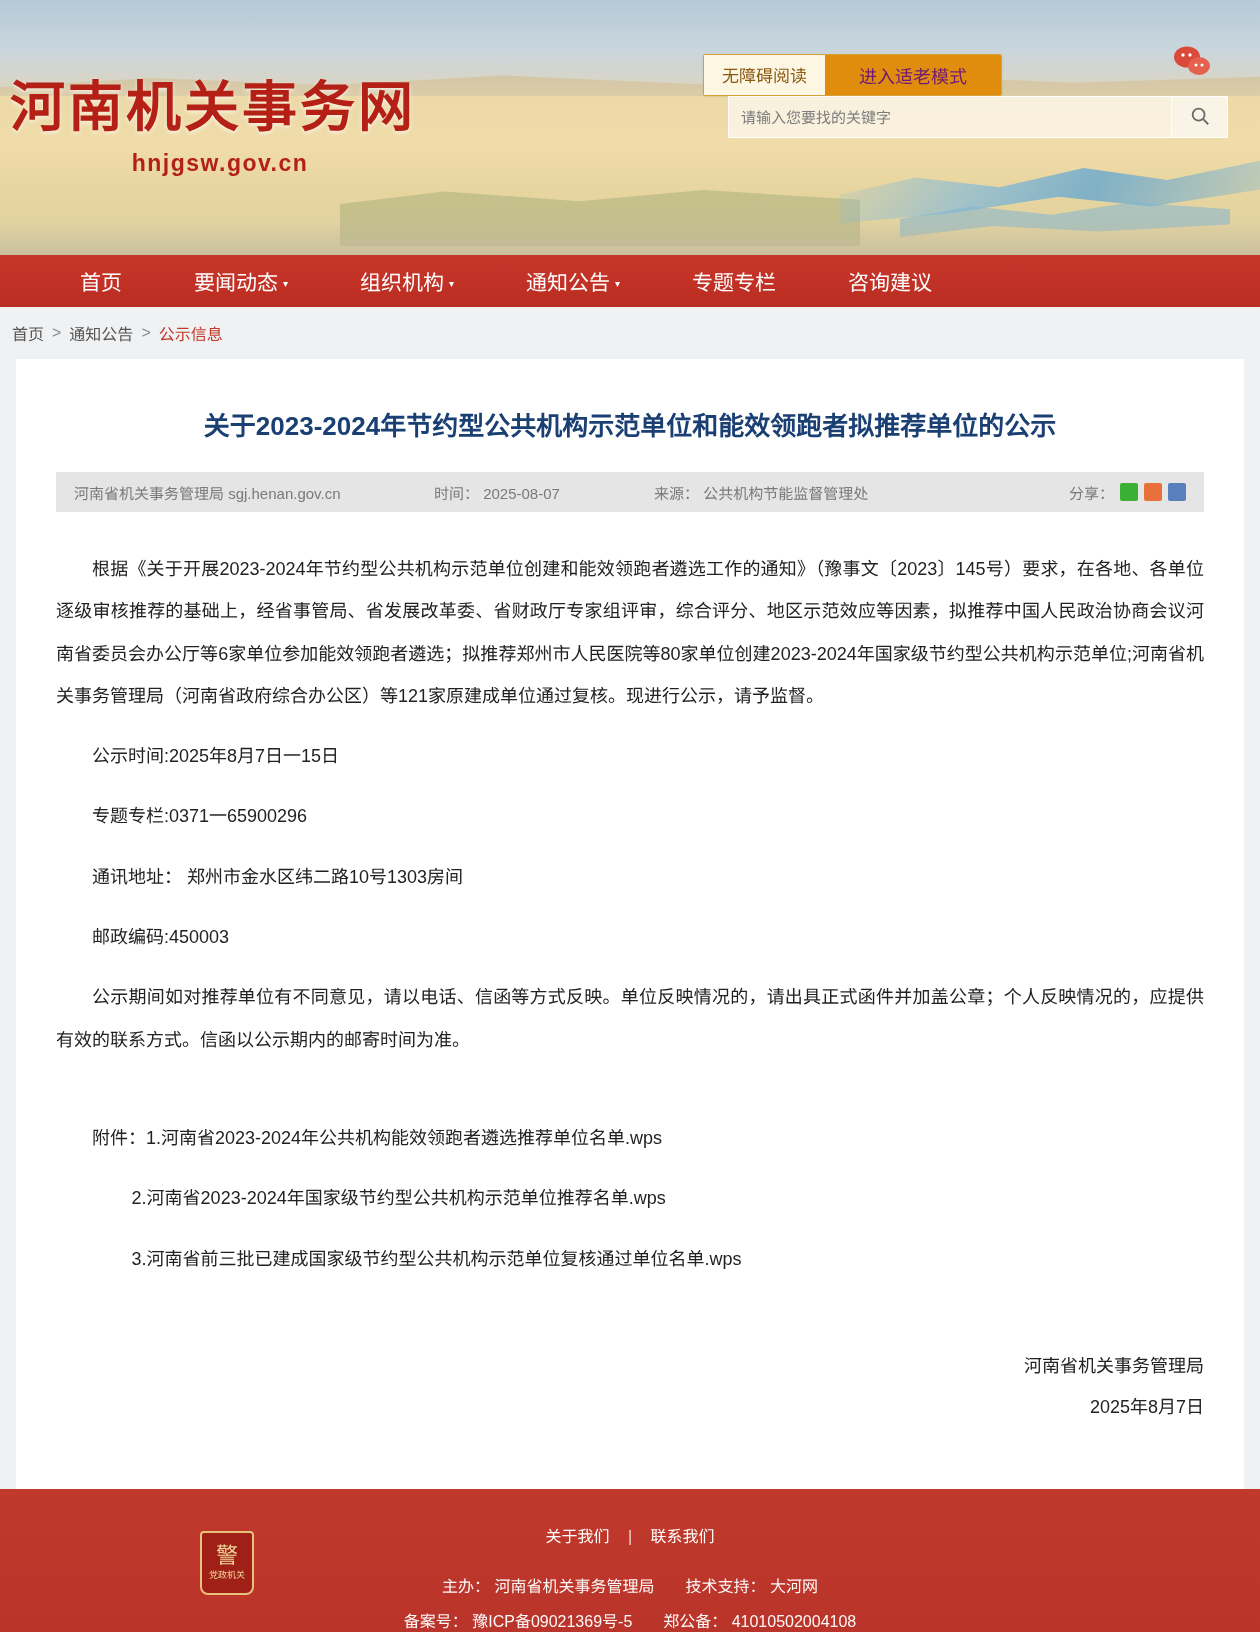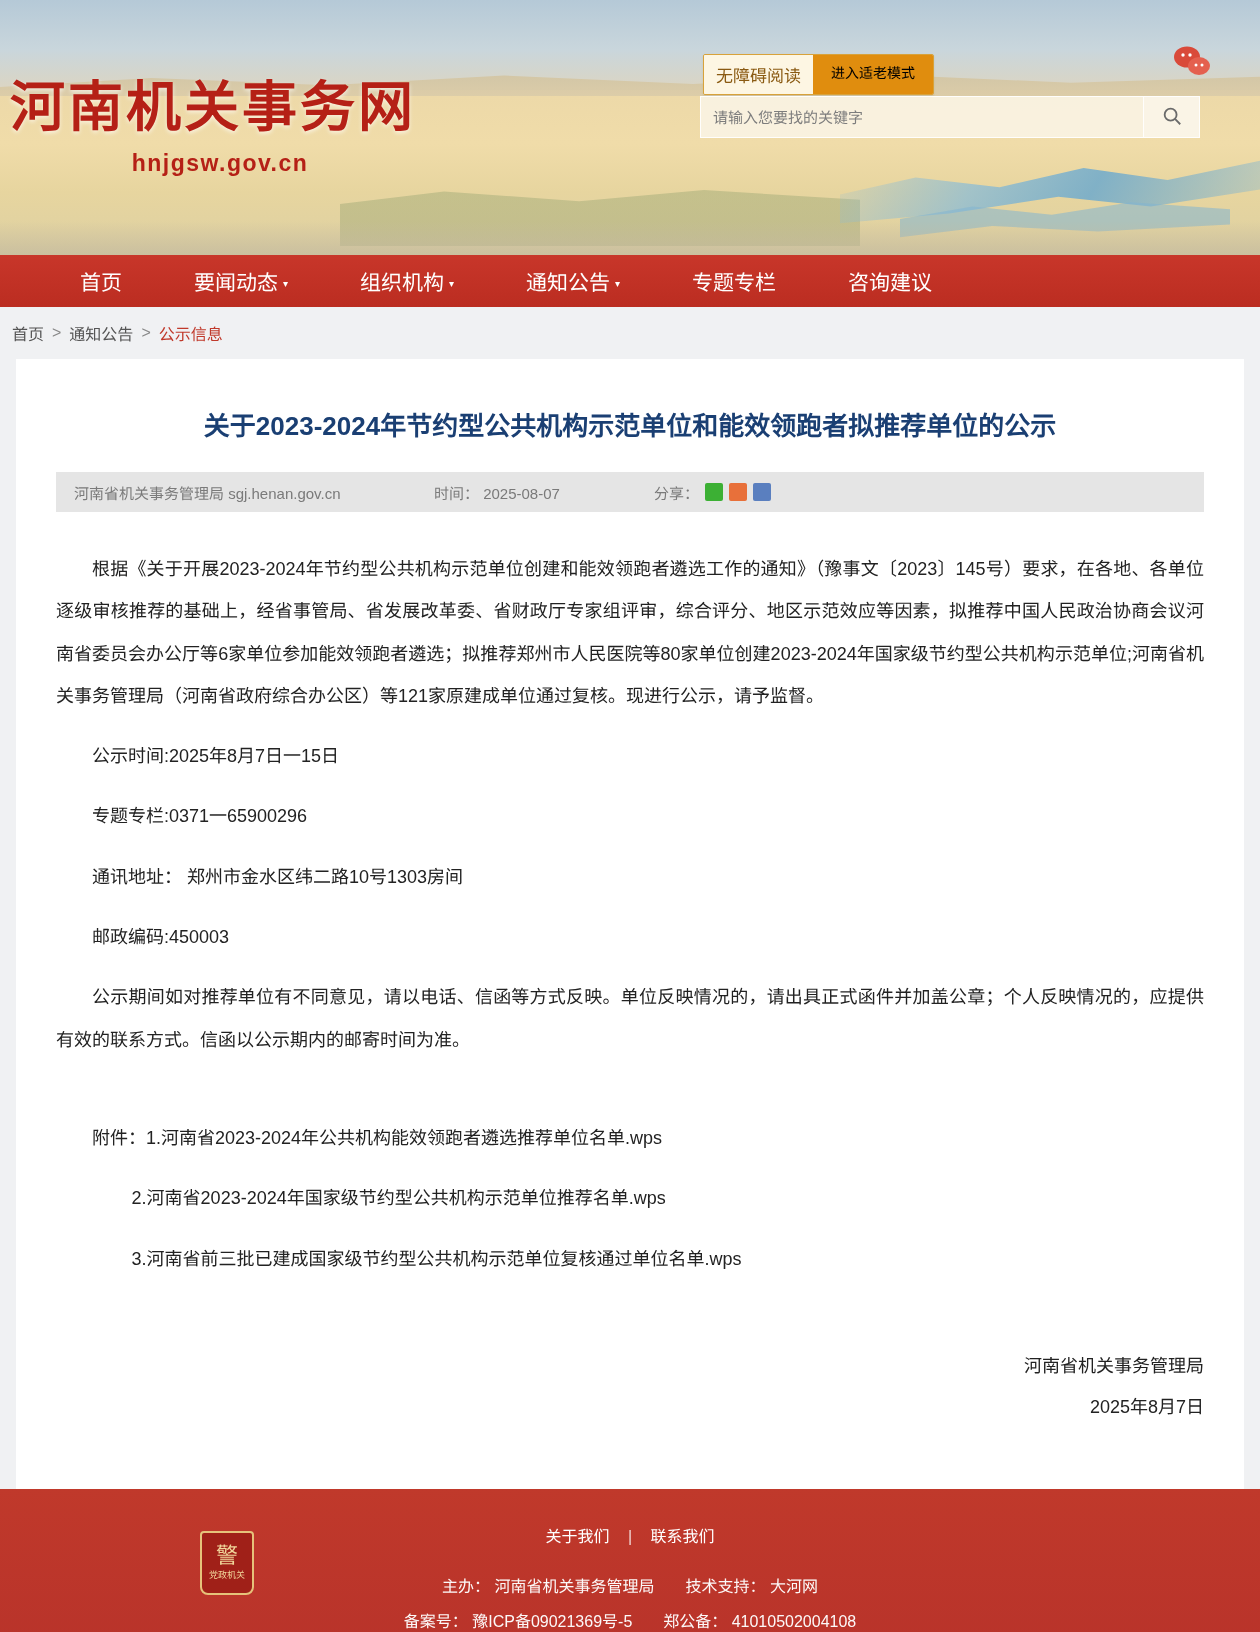--- a/index.html
+++ b/index.html
@@ -81,33 +81,33 @@
     display: flex;
     border: 1px solid #d8a23a;
     border-radius: 2px;
     overflow: hidden;
     box-shadow: 0 1px 2px rgba(0,0,0,.08);
   }
   .assist-bar .a1 {
     background: #fdf6e3;
     color: #8a5a12;
     font-size: 17px;
-    padding: 7px 12px;
+    padding: 7px 18px;
     white-space: nowrap;
   }
   .assist-bar .a2 {
     background: #e08d0e;
-    color: #000000;
-    font-size: 14px;
-    padding: 7px 18px;
+    color: #701a75;
+    font-size: 18px;
+    padding: 7px 34px;
     white-space: nowrap;
   }
 
   .search-box {
-    position: absolute; left: 700px; top: 96px;
+    position: absolute; left: 728px; top: 96px;
     width: 500px; height: 42px;
     background: rgba(255,255,255,.62);
     border: 1px solid rgba(255,255,255,.9);
     display: flex;
     align-items: center;
   }
   .search-input {
     flex: 1;
     height: 40px;
     border: 0;
@@ -341,20 +341,21 @@
   <span class="sep">&gt;</span>
   <span class="cur">公示信息</span>
 </div>
 
 <div class="card">
   <div class="art-title">关于2023-2024年节约型公共机构示范单位和能效领跑者拟推荐单位的公示</div>
 
   <div class="meta">
     <div class="m1">河南省机关事务管理局 sgj.henan.gov.cn</div>
     <div class="m2">时间： 2025-08-07</div>
+    <div class="m3">来源： 公共机构节能监督管理处</div>
     <div class="m4">
       <span>分享：</span>
       <span class="share-ico s1"></span>
       <span class="share-ico s2"></span>
       <span class="share-ico s3"></span>
     </div>
   </div>
 
   <div class="body-text">
     <p class="p-indent">根据《关于开展2023-2024年节约型公共机构示范单位创建和能效领跑者遴选工作的通知》（豫事文〔2023〕145号）要求，在各地、各单位逐级审核推荐的基础上，经省事管局、省发展改革委、省财政厅专家组评审，综合评分、地区示范效应等因素，拟推荐中国人民政治协商会议河南省委员会办公厅等6家单位参加能效领跑者遴选；拟推荐郑州市人民医院等80家单位创建2023-2024年国家级节约型公共机构示范单位;河南省机关事务管理局（河南省政府综合办公区）等121家原建成单位通过复核。现进行公示，请予监督。</p>

